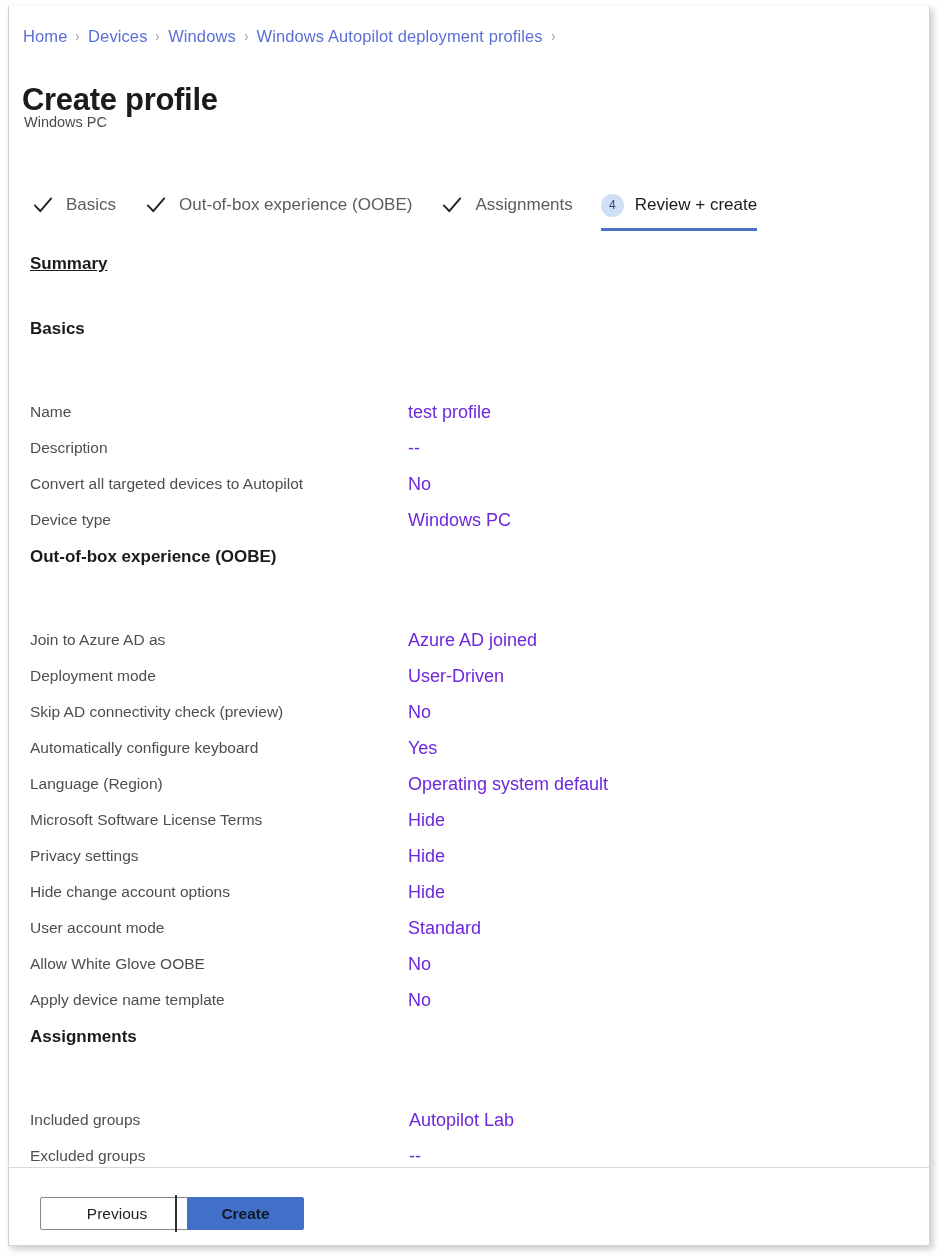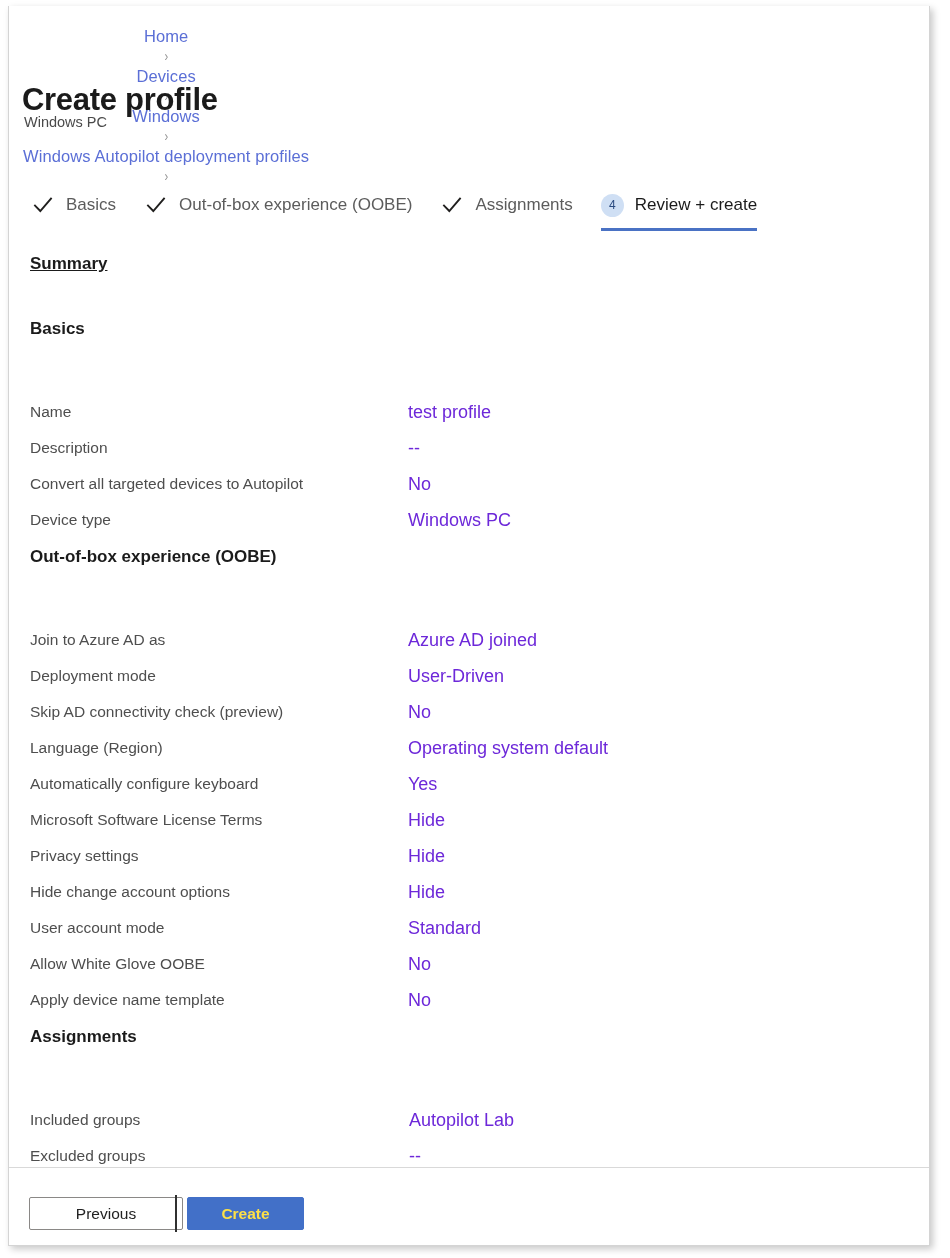--- a/index.html
+++ b/index.html
@@ -42,21 +42,20 @@
   
   .breadcrumb {
     position: absolute;
     left: 14px;
     top: 20px;
     display: flex;
     align-items: center;
     font-size: 16.5px;
     line-height: 20px;
     white-space: nowrap;
-    flex-direction: column;
   }
   .crumb {
     color: #5b6fd6;
     cursor: pointer;
     letter-spacing: 0.1px;
   }
   .crumb-sep {
     color: #919191;
     margin: 0 8px;
     font-size: 14px;
@@ -208,21 +207,21 @@
   .footer {
     position: absolute;
     left: 0;
     top: 1162px;
     width: 920px;
     height: 76px;
     background: #ffffff;
   }
   .btn-previous {
     position: absolute;
-    left: 20px;
+    left: 31px;
     top: 29px;
     width: 154px;
     height: 33px;
     background: #ffffff;
     border: 1px solid #8a8886;
     border-radius: 2px;
     font-family: "Liberation Sans", sans-serif;
     font-size: 15.5px;
     color: #222222;
     cursor: pointer;
@@ -243,21 +242,21 @@
     left: 178px;
     top: 29px;
     width: 117px;
     height: 33px;
     background: #4270c8;
     border: 1px solid #4270c8;
     border-radius: 2px;
     font-family: "Liberation Sans", sans-serif;
     font-size: 15.5px;
     font-weight: 600;
-    color: #fde047;
+    color: #0f172a;
     cursor: pointer;
     padding: 0;
     line-height: 31px;
     text-align: center;
   }
 </style>
 </head>
 <body>
 
 <div id="app">
@@ -343,26 +342,26 @@
               </div>
               <div class="kv-row">
                 <span class="kv-key">Deployment mode</span>
                 <span class="kv-val" style="left: 399px;">User-Driven</span>
               </div>
               <div class="kv-row">
                 <span class="kv-key">Skip AD connectivity check (preview)</span>
                 <span class="kv-val" style="left: 399px;">No</span>
               </div>
               <div class="kv-row">
+                <span class="kv-key">Automatically configure keyboard</span>
+                <span class="kv-val" style="left: 399px;">Yes</span>
+              </div>
+              <div class="kv-row">
                 <span class="kv-key">Language (Region)</span>
                 <span class="kv-val" style="left: 399px;">Operating system default</span>
-              </div>
-              <div class="kv-row">
-                <span class="kv-key">Automatically configure keyboard</span>
-                <span class="kv-val" style="left: 399px;">Yes</span>
               </div>
               <div class="kv-row">
                 <span class="kv-key">Microsoft Software License Terms</span>
                 <span class="kv-val" style="left: 399px;">Hide</span>
               </div>
               <div class="kv-row">
                 <span class="kv-key">Privacy settings</span>
                 <span class="kv-val" style="left: 399px;">Hide</span>
               </div>
               <div class="kv-row">

